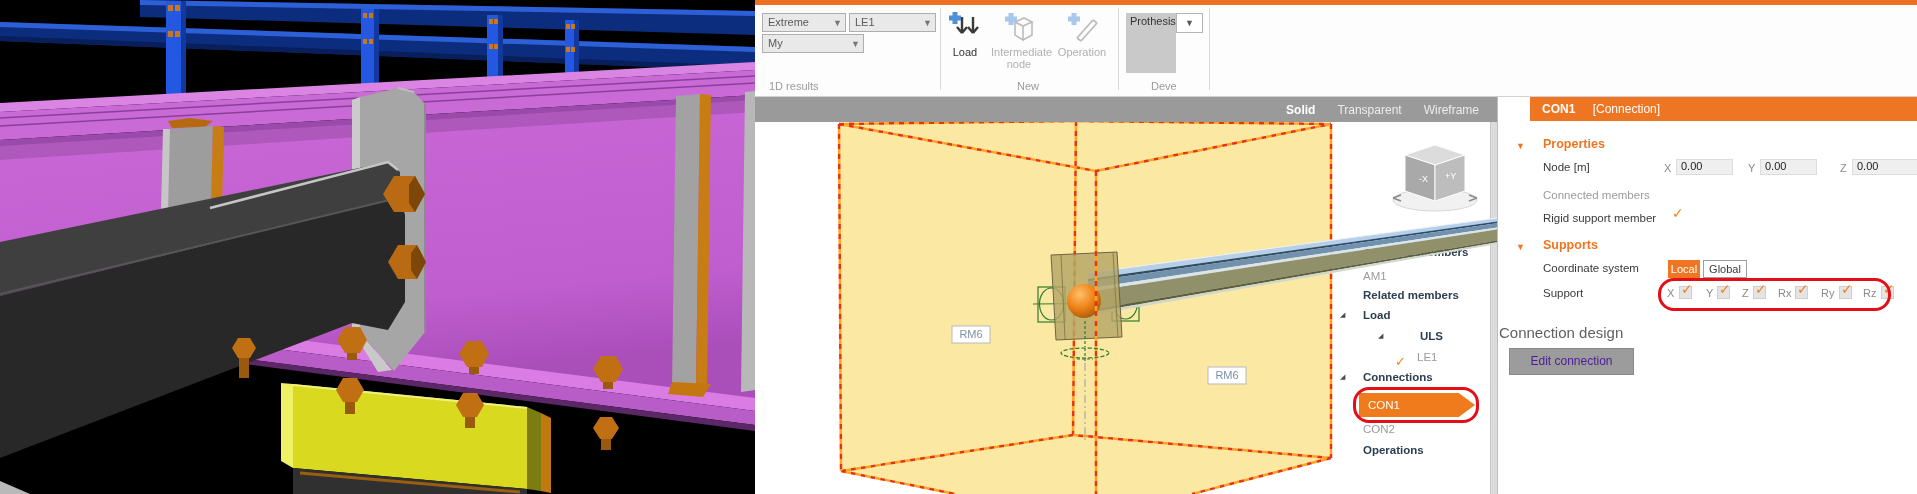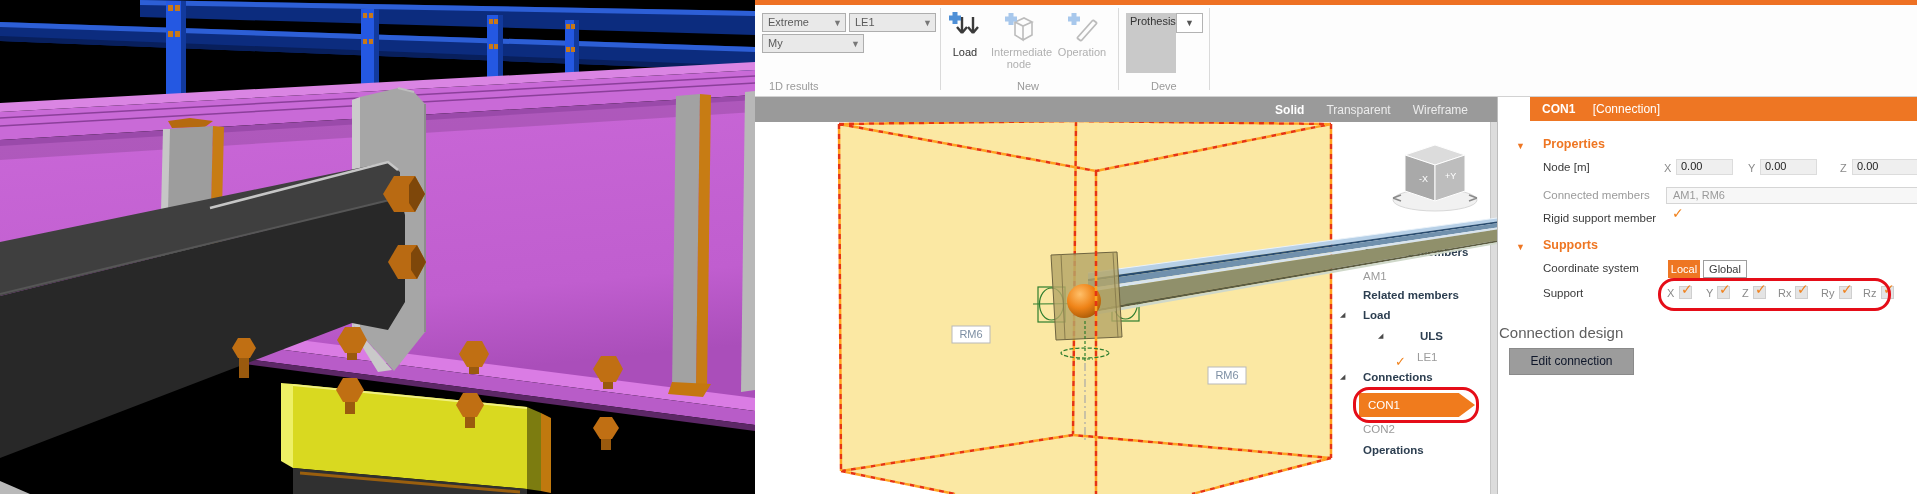--- a/index.html
+++ b/index.html
@@ -22,21 +22,21 @@
   .rbtn{position:absolute;top:8px;width:56px;height:70px;text-align:center;font-size:11px;color:#333;}
   .rbtn.disabled{color:#b0b0b0;}
   .rbtn .lbl{position:absolute;top:38px;width:100%;line-height:12px;}
   .gallery{position:absolute;background:#c9c9c9;color:#333;font-size:11px;}
   .gallery-arrow{position:absolute;background:#fff;border:1px solid #b3b3b3;color:#555;
       font-size:9px;text-align:center;line-height:18px;}
 
   
   #mid-view{left:755px;top:97px;width:742px;height:397px;background:#fff;overflow:hidden;}
   #view-bar{position:absolute;left:0;top:0;width:742px;height:25px;background:#9a9a9a;z-index:50;
-      display:flex;justify-content:flex-end;align-items:center;gap:22px;padding-right:29px;
+      display:flex;justify-content:flex-end;align-items:center;gap:22px;padding-right:18px;
       font-size:12px;color:#ececec;}
   #view-bar .active{color:#fff;font-weight:bold;}
   #scene-svg{position:absolute;left:0;top:0;z-index:20;pointer-events:none;}
   #tree{position:absolute;left:580px;top:0;width:162px;height:397px;z-index:10;font-size:11.5px;}
   .trow{position:absolute;white-space:nowrap;color:#2c3e50;cursor:default;}
   .trow.bold{font-weight:bold;}
   .trow.muted{color:#9b9b9b;}
   .expander{position:absolute;font-size:7px;color:#4a4a4a;top:2px;}
   .tcheck{position:absolute;color:#f0821d;font-weight:bold;font-size:13px;top:-3px;}
   #con1-banner{position:absolute;left:604px;top:296px;width:116px;height:24px;background:#f07b1d;
@@ -61,21 +61,21 @@
       font-size:11px;color:#222;padding:0 4px;font-family:"Liberation Sans",sans-serif;}
   .pfield{position:absolute;height:17px;background:#f7f7f7;border:1px solid #d5d5d5;
       font-size:11px;color:#9a9a9a;line-height:15px;padding:0 6px;}
   .chk{position:absolute;width:13px;height:13px;background:#e4e4e4;border:1px solid #cfcfcf;}
   .chk .mark{position:absolute;left:1px;top:-6px;color:#f0821d;font-weight:bold;font-size:14px;}
   .toggle{position:absolute;height:18px;font-size:11px;text-align:center;cursor:default;}
   .toggle.on{background:#ee7623;color:#fff;line-height:18px;}
   .toggle.off{background:#fff;color:#3a3a3a;border:1px solid #9e9e9e;line-height:16px;}
   #conn-design{position:absolute;font-size:15px;color:#5f5f5f;}
   #edit-conn{position:absolute;width:125px;height:27px;background:#9c9c9c;border:1px solid #8a8a8a;
-      color:#0f172a;font-size:12px;text-align:center;line-height:25px;cursor:default;}
+      color:#4c1d95;font-size:12px;text-align:center;line-height:25px;cursor:default;}
 </style>
 </head>
 <body>
 
 <div id="root">
 
   <div class="abs" id="left-scene">
     <svg width="755" height="494" viewBox="0 0 755 494">
       <defs>
         <linearGradient id="webg" x1="0" y1="0" x2="0.25" y2="1">
@@ -379,21 +379,20 @@
 
     <div class="plabel" style="left:45px;top:64px;">Node [m]</div>
     <span class="axis-lbl" style="left:166px;top:65px;">X</span>
     <div class="pinput" style="left:178px;top:62px;width:57px;">0.00</div>
     <span class="axis-lbl" style="left:250px;top:65px;">Y</span>
     <div class="pinput" style="left:262px;top:62px;width:57px;">0.00</div>
     <span class="axis-lbl" style="left:342px;top:65px;">Z</span>
     <div class="pinput" style="left:354px;top:62px;width:66px;">0.00</div>
 
     <div class="plabel muted" style="left:45px;top:92px;">Connected members</div>
-    <div class="pfield" style="left:168px;top:90px;width:252px;">AM1, RM6</div>
 
     <div class="plabel" style="left:45px;top:115px;">Rigid support member</div>
     <div class="chk" style="left:172px;top:113px;background:transparent;border-color:transparent;">
       <span class="mark">✓</span>
     </div>
 
     <span class="sec-arrow" style="left:18px;top:145px;">▼</span>
     <div class="sec-title" style="left:45px;top:141px;">Supports</div>
 
     <div class="plabel" style="left:45px;top:165px;">Coordinate system</div>

